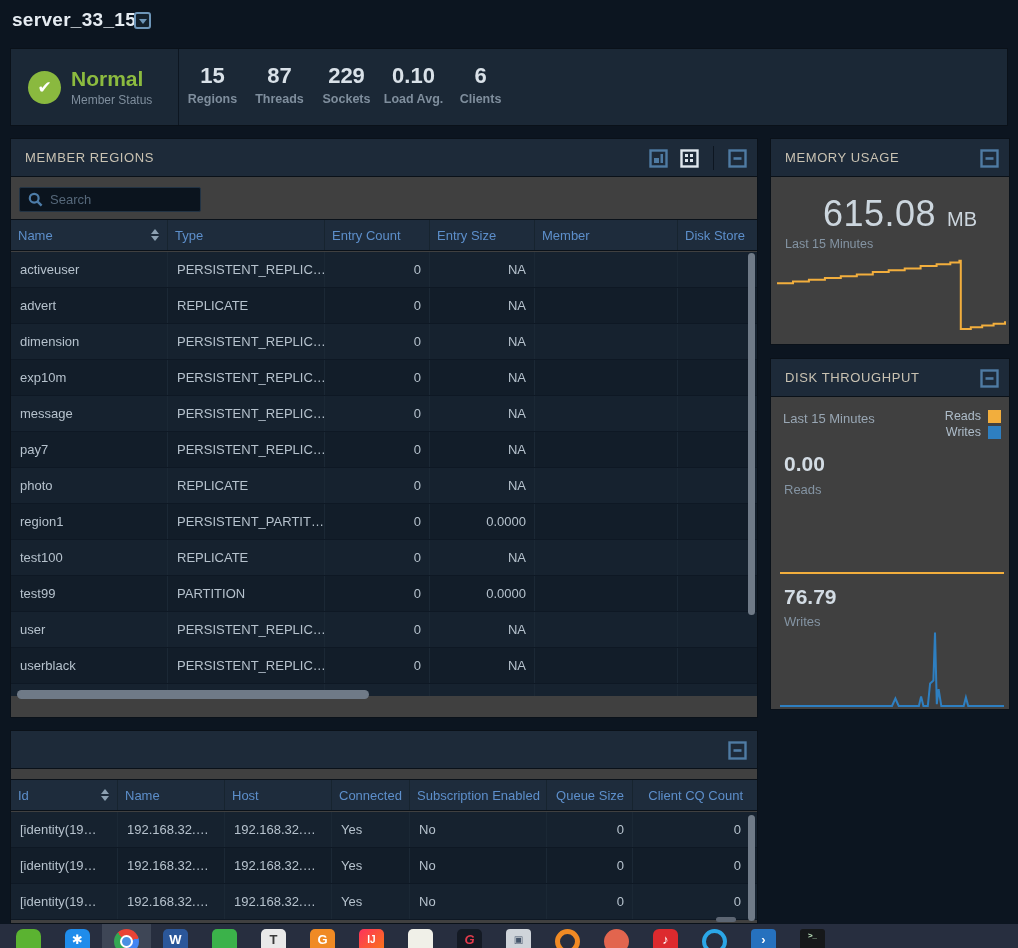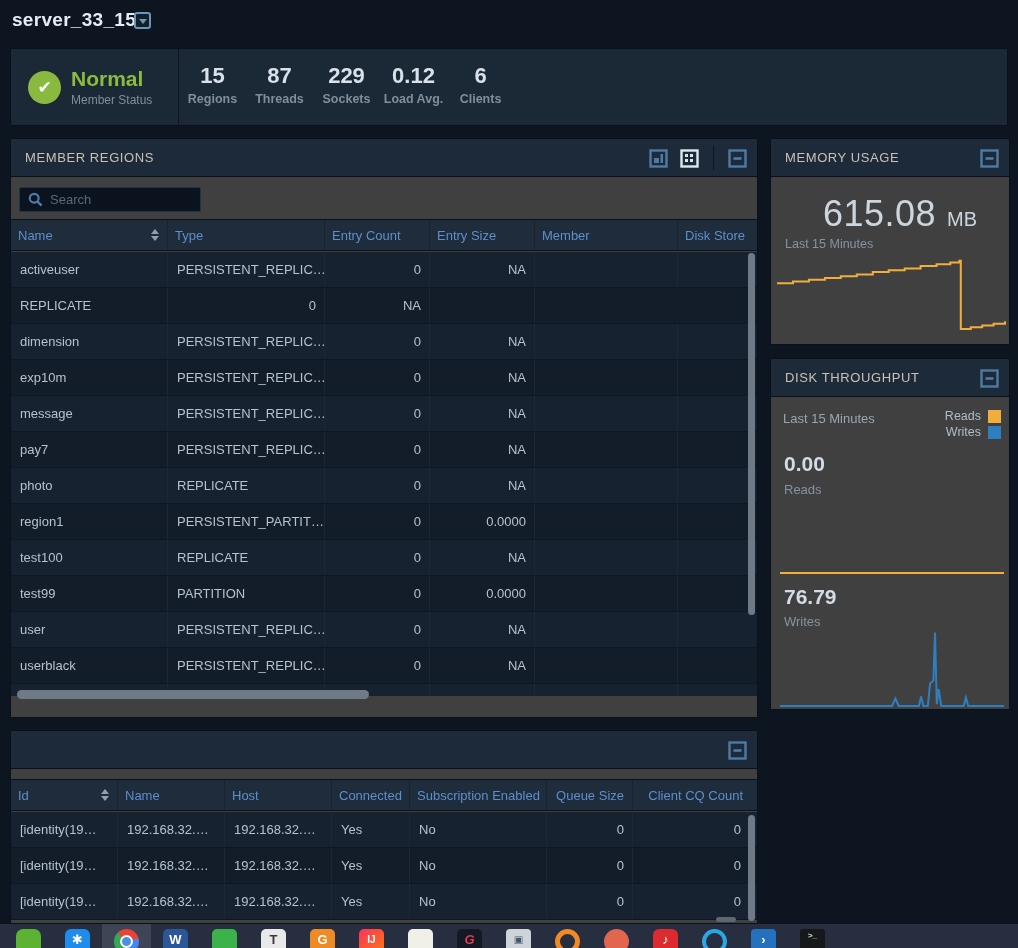--- a/index.html
+++ b/index.html
@@ -141,21 +141,21 @@
         </div>
         <div class="stat">
           <div class="stat-value">87</div>
           <div class="stat-label">Threads</div>
         </div>
         <div class="stat">
           <div class="stat-value">229</div>
           <div class="stat-label">Sockets</div>
         </div>
         <div class="stat">
-          <div class="stat-value">0.12</div>
+          <div class="stat-value">0.10</div>
           <div class="stat-label">Load Avg.</div>
         </div>
         <div class="stat">
           <div class="stat-value">6</div>
           <div class="stat-label">Clients</div>
         </div>
       </div>
   </div>
 
   <div class="panel panel-regions">
@@ -209,20 +209,21 @@
 
     <div class="trow regions-grid">
           <div class="td">activeuser</div>
           <div class="td">PERSISTENT_REPLIC…</div>
           <div class="td num">0</div>
           <div class="td num">NA</div>
           <div class="td"></div>
           <div class="td last"></div>
         </div>
         <div class="trow regions-grid">
+          <div class="td">advert</div>
           <div class="td">REPLICATE</div>
           <div class="td num">0</div>
           <div class="td num">NA</div>
           <div class="td"></div>
           <div class="td last"></div>
         </div>
         <div class="trow regions-grid">
           <div class="td">dimension</div>
           <div class="td">PERSISTENT_REPLIC…</div>
           <div class="td num">0</div>

